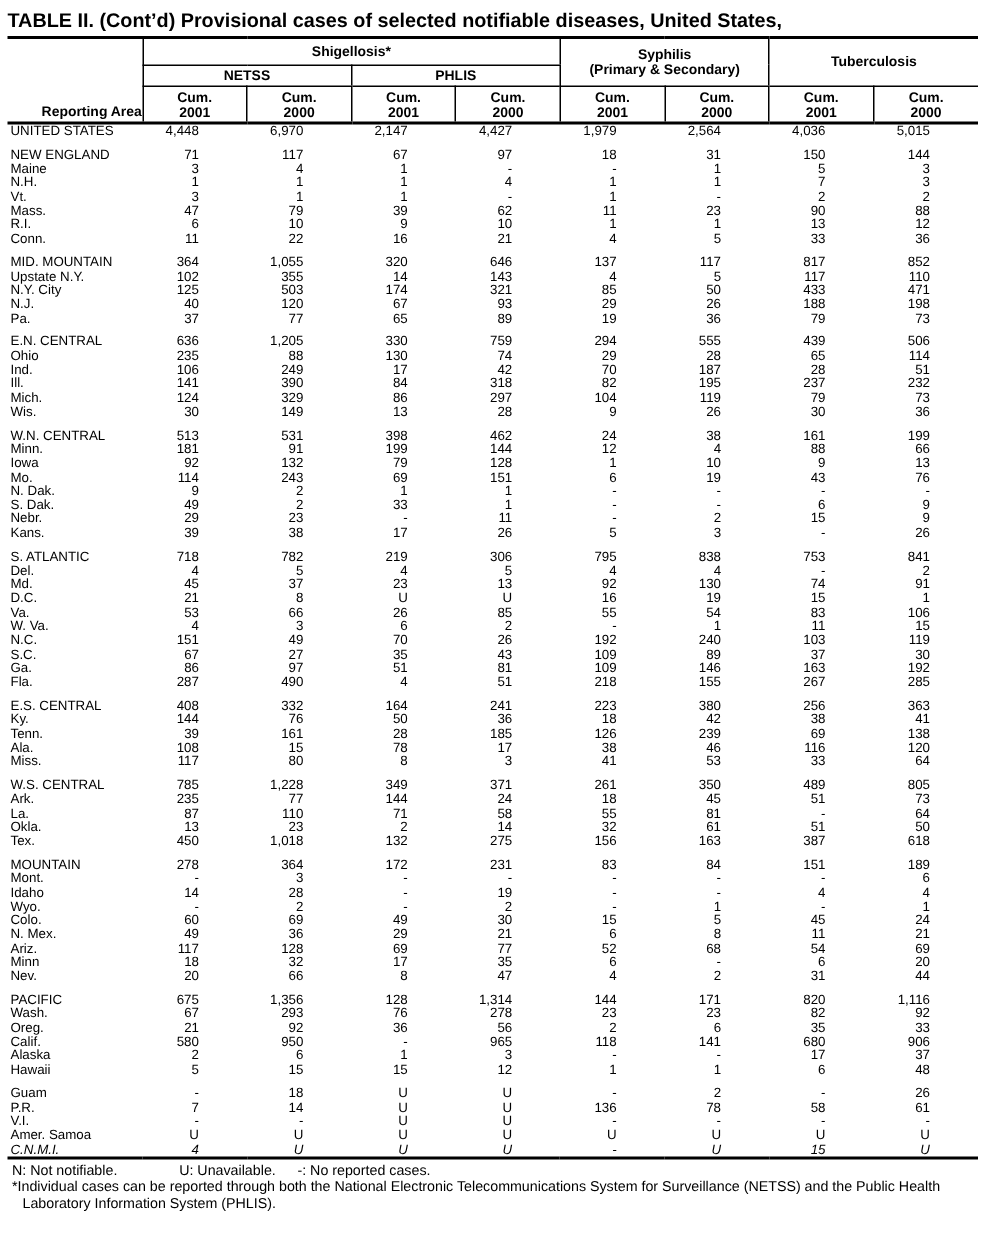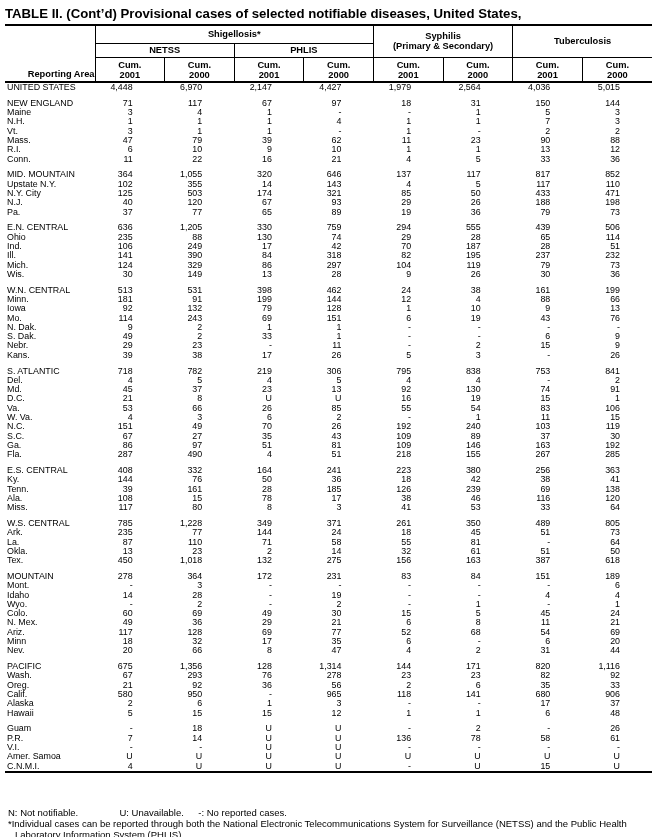--- a/index.html
+++ b/index.html
@@ -24,26 +24,26 @@
   th.vl { border-left: 1px solid #000; }
   th.hbline { border-bottom: 2px solid #000; }
   th.group { text-align: center; vertical-align: middle; line-height: 10px; }
   th.reporting-area { text-align: right; vertical-align: bottom; padding-left: 2px; padding-bottom: 2px; }
   tr.h3 th { vertical-align: bottom; line-height: 10px; padding-bottom: 1px; }
 
   tbody td { font-size: 8.9px; line-height: 9.3px; padding: 0; white-space: nowrap; }
   td.area { text-align: left; padding-left: 2px; }
   td.num  { text-align: right; padding-right: 32px; }
   tr.spacer td { height: 6.5px; }
-  tbody tr:last-child td { border-bottom: 2.5px solid #000; }
+  tbody tr:last-child td { border-bottom: 2.5px solid #000; font-style: italic; }
 
   .footnotes { margin-top: 3px; font-size: 9.5px; line-height: 10.5px; padding-left: 3px; }
   .legend-row { margin-bottom: 1px; }
   .legend-row span { display: inline-block; }
-  .leg-0 { width: 97px; margin-top: 32px; }
+  .leg-0 { width: 97px; }
   .leg-1 { width: 88px; text-align: center; }
   .footnote-asterisk { padding-left: 7px; text-indent: -7px; width: 640px; }
 </style>
 </head>
 <body>
 
 <div class="page">
 
   <div class="title">
     <div>TABLE II. (Cont’d) Provisional cases of selected notifiable diseases, United States,</div>

